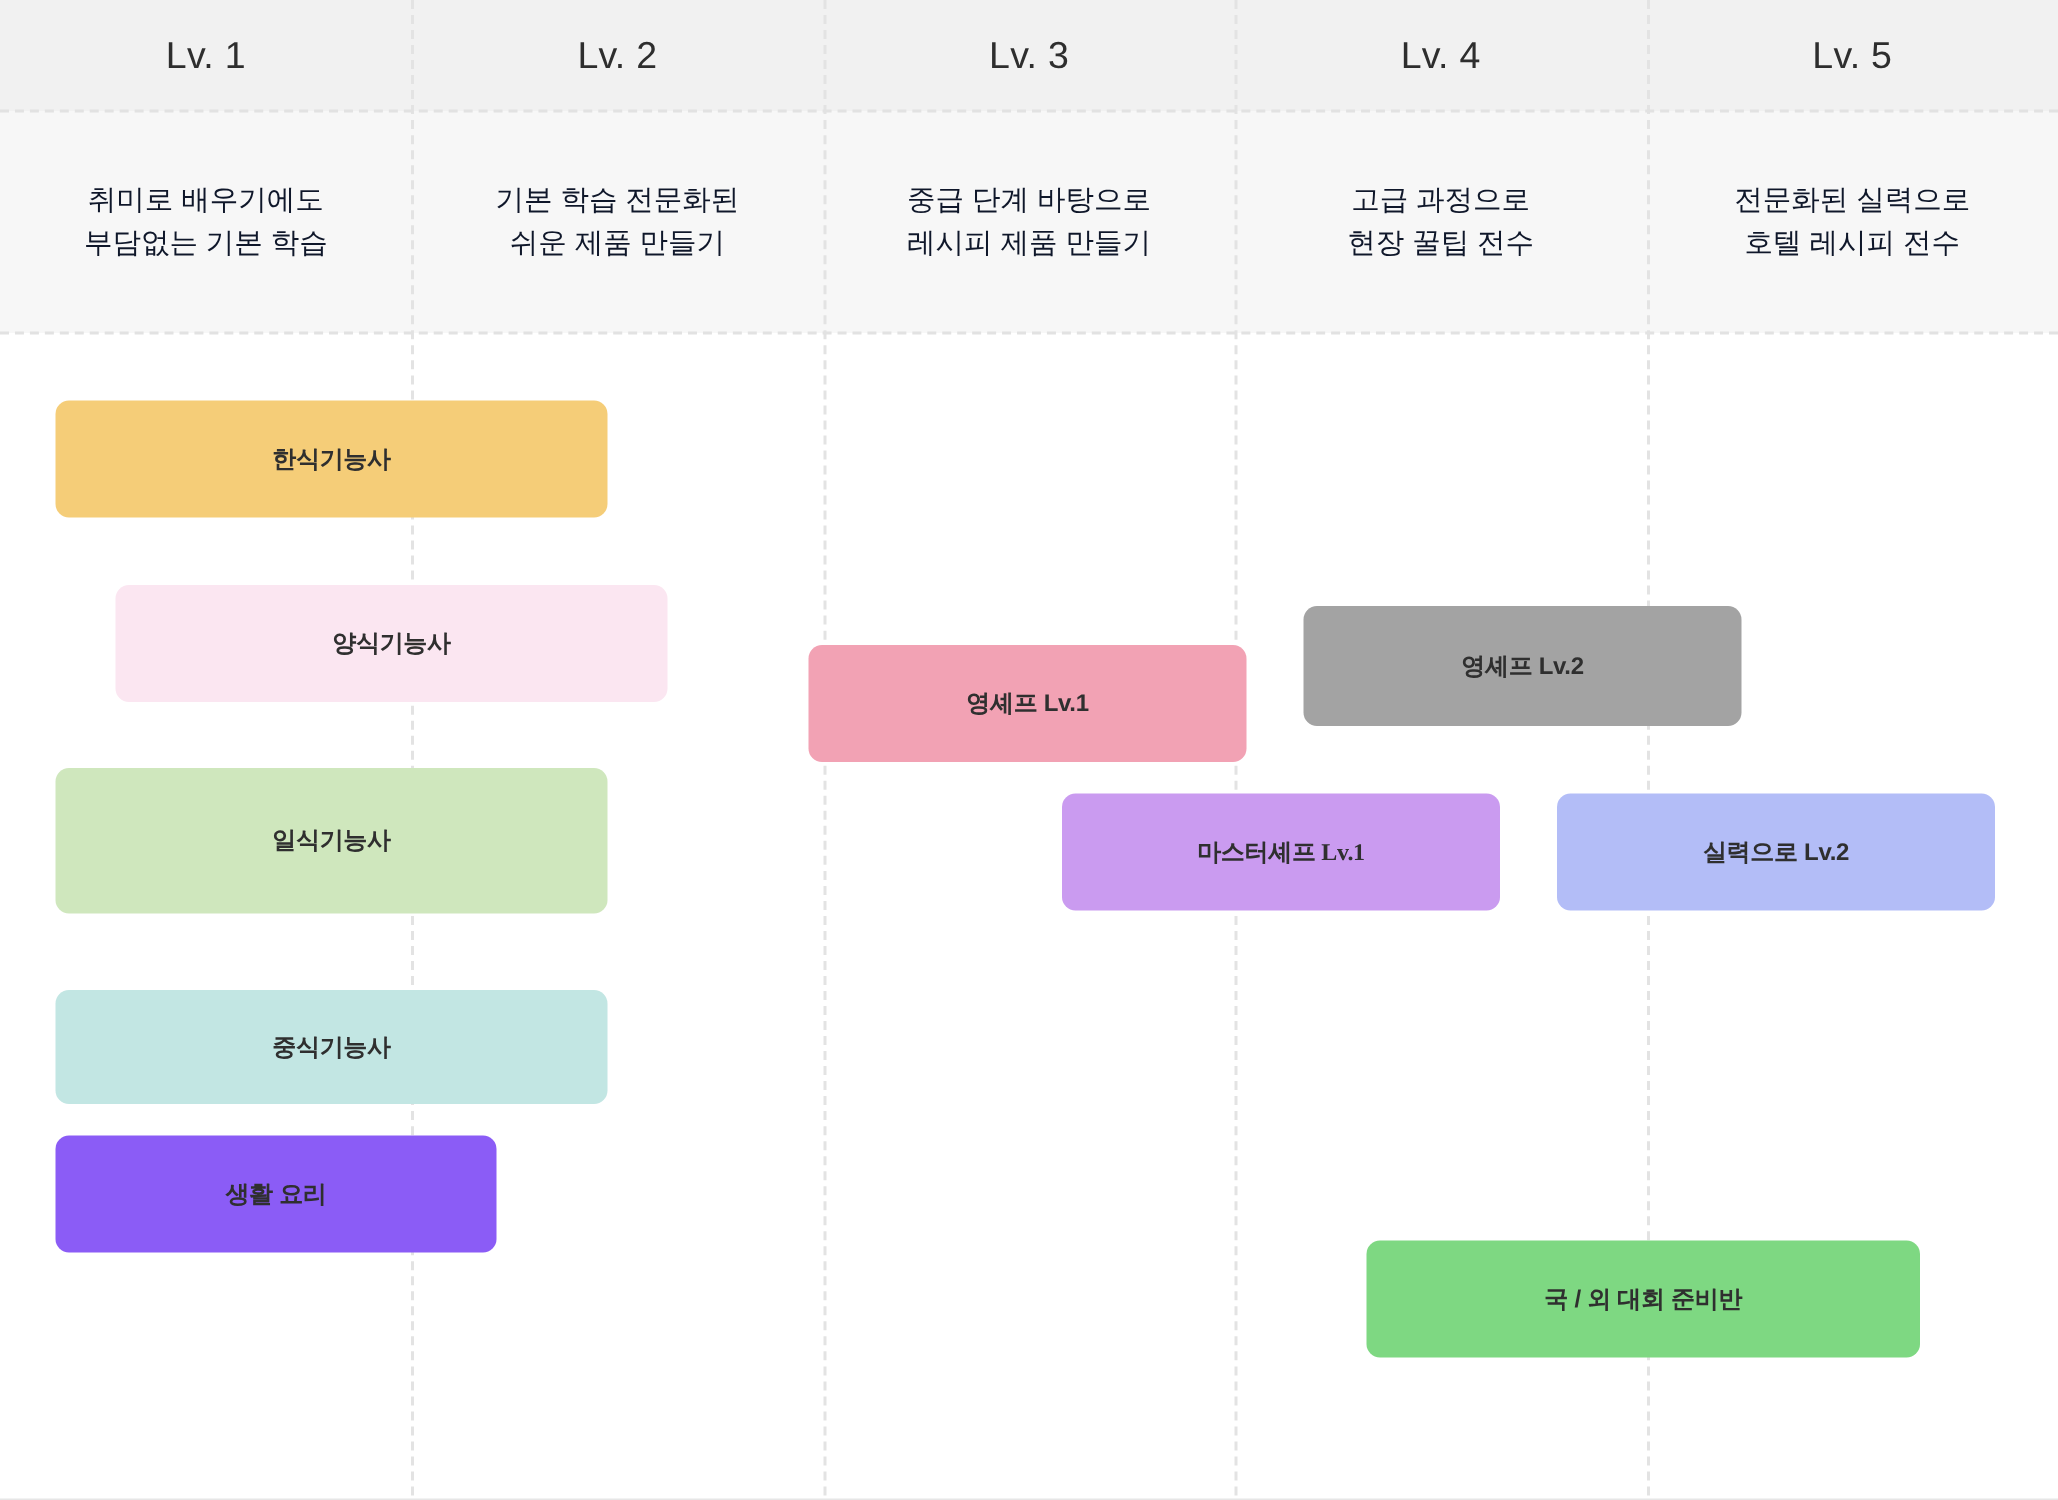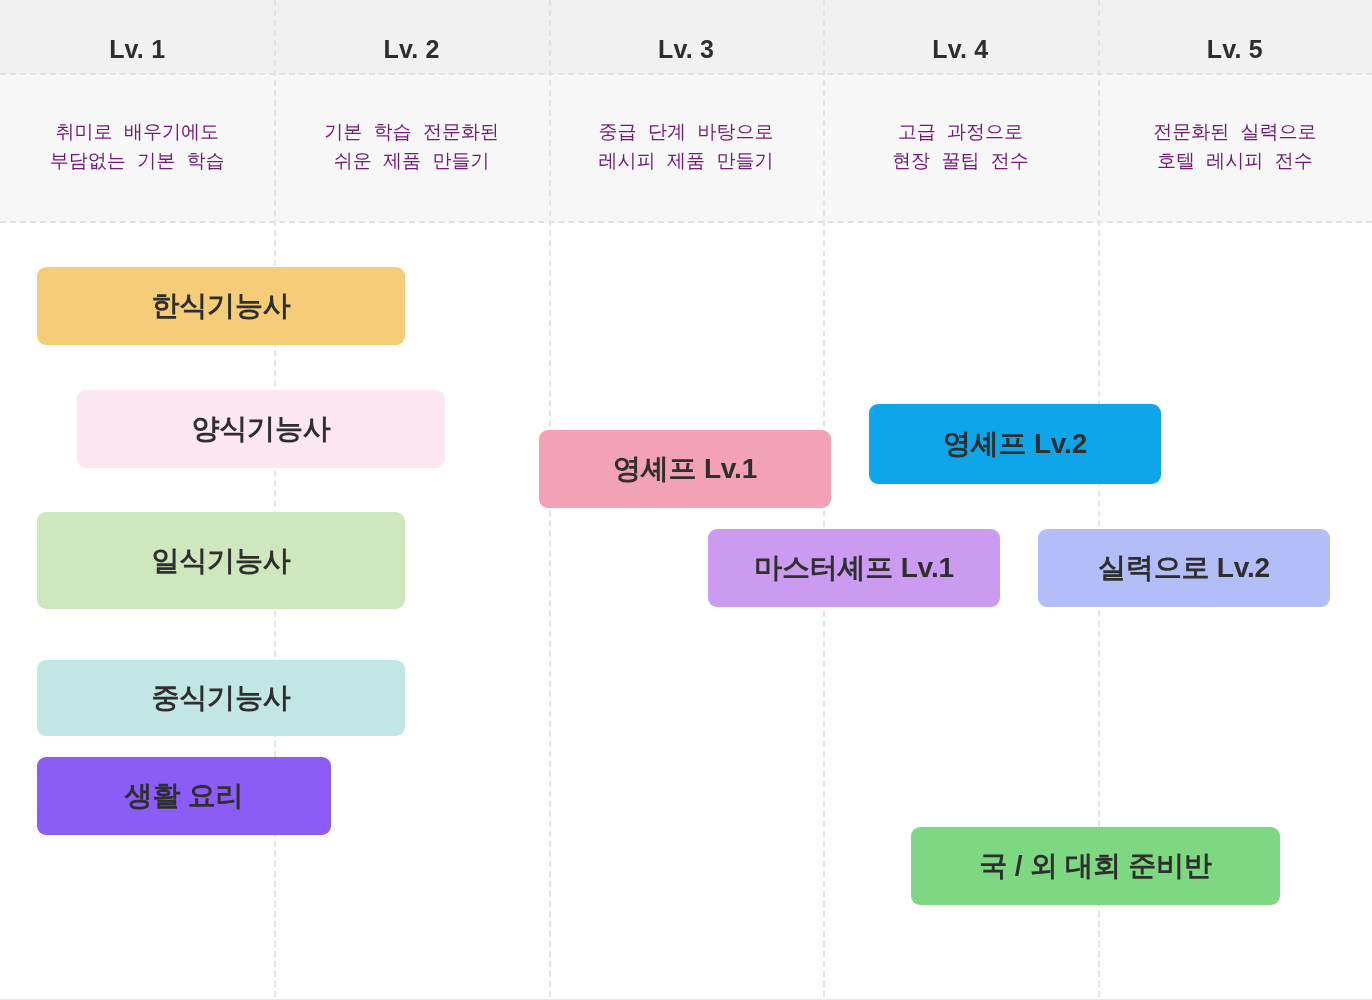--- a/index.html
+++ b/index.html
@@ -57,56 +57,55 @@
     border-left: 2px dashed #e3e3e3;
   }
 
   
   .level-row, .desc-row {
     position: absolute;
     left: 0;
     width: 1372px;
     display: flex;
   }
-  .level-row { top: 12px; height: 74px; font-weight: bold; }
+  .level-row { top: 0; height: 74px; }
   .desc-row  { top: 74px; height: 148px; }
 
   .level-cell {
     flex: 1 1 0;
     display: flex;
     align-items: center;
     justify-content: center;
     font-size: 25px;
     color: #2e2e2e;
     letter-spacing: .2px;
   }
   .desc-cell {
     flex: 1 1 0;
     display: flex;
     align-items: center;
     justify-content: center;
     text-align: center;
     font-size: 19px;
     line-height: 1.55;
-    color: #701a75;
+    color: #0f172a;
     white-space: pre-line;
     padding: 0 10px;
     box-sizing: border-box;
-    font-family: Liberation Mono, monospace;
   }
 
   
   .bar {
     position: absolute;
     display: flex;
     align-items: center;
     justify-content: center;
     border-radius: 9px;
     box-sizing: border-box;
-    font-size: 28px;
+    font-size: 16px;
     font-weight: bold;
     color: #2f2f2f;
     letter-spacing: -0.2px;
     white-space: nowrap;
   }
 </style>
 </head>
 <body>
 
 <div id="board">
@@ -144,19 +143,19 @@
 호텔 레시피 전수</div>
     </div>
 
   <div id="bars-layer">
       <div class="bar" style="left: 37px; top: 267px; width: 368px; height: 78px; background: rgb(245, 205, 120);">한식기능사</div>
       <div class="bar" style="left: 37px; top: 390px; width: 368px; height: 78px; background: rgb(251, 230, 241); margin-left: 40px;">양식기능사</div>
       <div class="bar" style="left: 37px; top: 512px; width: 368px; height: 97px; background: rgb(207, 231, 189);">일식기능사</div>
       <div class="bar" style="left: 37px; top: 660px; width: 368px; height: 76px; background: rgb(194, 230, 227);">중식기능사</div>
       <div class="bar" style="left: 37px; top: 757px; width: 294px; height: 78px; background: #8b5cf6;">생활 요리</div>
       <div class="bar" style="left: 539px; top: 406px; width: 292px; height: 78px; background: rgb(242, 162, 180); margin-top: 24px;">영셰프 Lv.1</div>
-      <div class="bar" style="left: 869px; top: 404px; width: 292px; height: 80px; background: #0ea5e9;">영셰프 Lv.2</div>
-      <div class="bar" style="left: 708px; top: 529px; width: 292px; height: 78px; background: rgb(202, 155, 240);">마스터셰프 Lv.1</div>
+      <div class="bar" style="left: 869px; top: 404px; width: 292px; height: 80px; background: #a3a3a3;">영셰프 Lv.2</div>
+      <div class="bar" style="left: 708px; top: 529px; width: 292px; height: 78px; background: rgb(202, 155, 240); font-family: Liberation Serif, serif;">마스터셰프 Lv.1</div>
       <div class="bar" style="left: 1038px; top: 529px; width: 292px; height: 78px; background: rgb(179, 189, 247);">실력으로 Lv.2</div>
       <div class="bar" style="left: 911px; top: 827px; width: 369px; height: 78px; background: rgb(126, 216, 130);">국 / 외 대회 준비반</div>
     </div>
 
 </div>
 
 </body></html>

